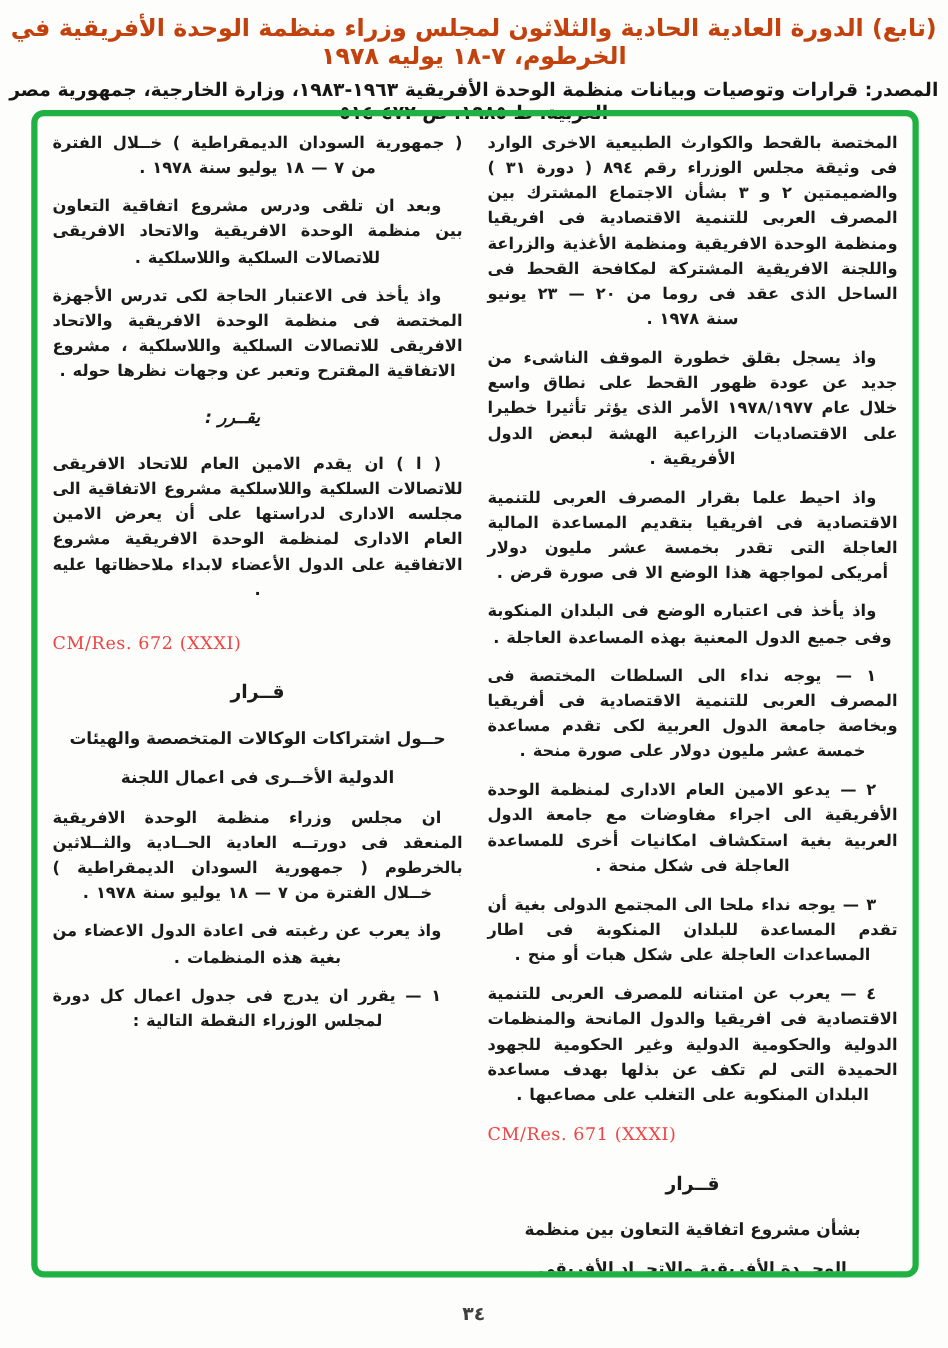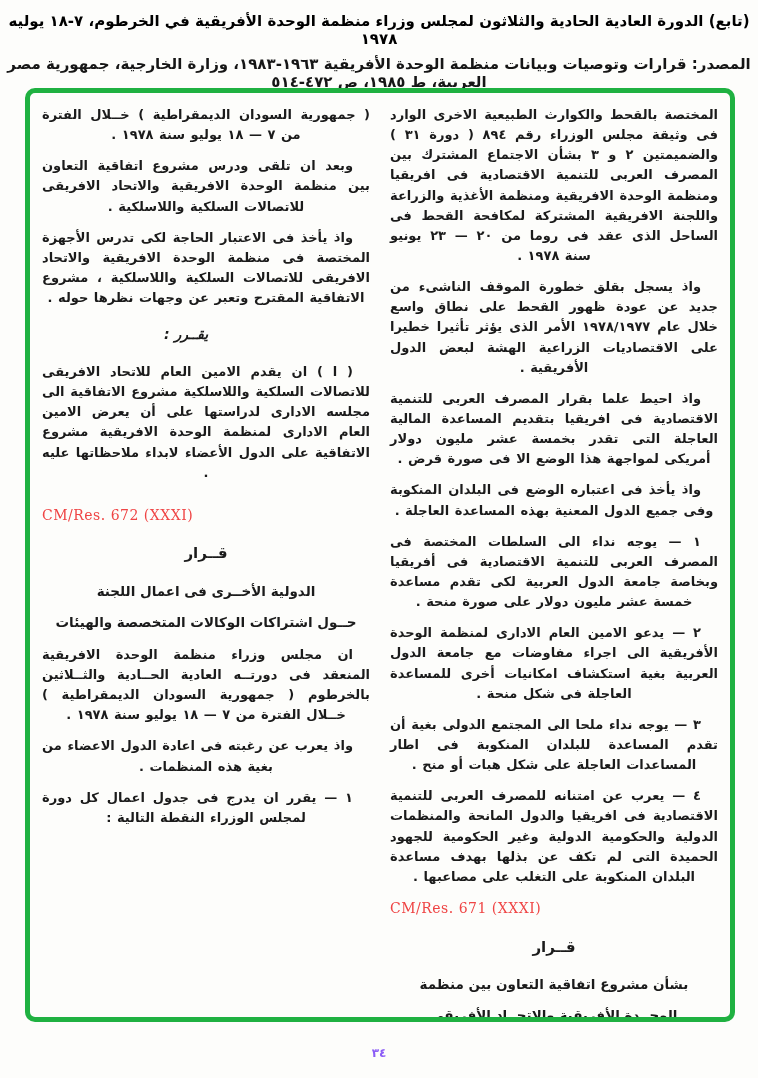--- a/index.html
+++ b/index.html
@@ -5,21 +5,21 @@
   * { margin:0; padding:0; box-sizing:border-box; }
   html,body { width:758px; height:1078px; }
   body {
     background:#fdfdfb;
     font-family:"DejaVu Sans", sans-serif;
     color:#1b1b1b;
     position:relative;
     overflow:hidden;
   }
   .header { position:absolute; top:12px; left:0; width:758px; text-align:center; direction:rtl; }
-  .hdr-session { font-size:15px; font-weight:bold; letter-spacing:0; color:#000000; }
+  .hdr-session { font-size:19px; font-weight:bold; letter-spacing:0; color:#c2410c; }
   .hdr-source { font-size:15px; font-weight:bold; margin-top:7px; color:#161616; }
   .frame {
     position:absolute; left:25px; top:88px; width:710px; height:934px;
     border:5px solid #1fb141; border-radius:10px;
     background:transparent; overflow:hidden;
   }
   .cols { display:flex; direction:rtl; gap:20px; padding:12px 12px 8px 12px; height:100%; }
   .col { flex:1; direction:rtl; font-size:13px; font-weight:bold; line-height:1.55; }
   .p { margin:0 0 11px 0; text-align:justify; text-align-last:center; word-spacing:1px; }
   .ind { text-indent:17px; }
@@ -27,21 +27,21 @@
     direction:ltr; text-align:left; unicode-bidi:embed;
     font-family:"DejaVu Serif", serif; font-weight:500;
     font-size:14px; letter-spacing:.5px; margin:8px 0 16px 0; color:#ef4444;
   }
   .ref.gap-top { margin-top:22px; }
   .decree { text-align:center; font-size:15px; font-weight:bold; letter-spacing:2px; margin:4px 0 16px 0; }
   .title { text-align:center; font-size:13.5px; font-weight:bold; margin:0 0 12px 0; line-height:1.45; }
   .decides { text-align:center; font-size:14px; font-weight:bold; margin:16px 40px 16px 0;font-style:italic; }
   .pagenum {
     position:absolute; left:0; bottom:18px; width:758px;
-    text-align:center; font-size:12px; font-weight:bold; color:#8b5cf6;
+    text-align:center; font-size:15px; font-weight:bold; color:#404040;
   }
 </style>
 </head>
 <body>
 
 <div class="header">
   <div class="hdr-session">(تابع) الدورة العادية الحادية والثلاثون لمجلس وزراء منظمة الوحدة الأفريقية في الخرطوم، ٧-١٨ يوليه ١٩٧٨</div>
   <div class="hdr-source">المصدر: قرارات وتوصيات وبيانات منظمة الوحدة الأفريقية ١٩٦٣-١٩٨٣، وزارة الخارجية، جمهورية مصر العربية، ط ١٩٨٥، ص ٤٧٢-٥١٤</div>
 </div>
 
@@ -65,22 +65,22 @@
     </section>
 
     <section class="col">
       <p class="p">( جمهورية السودان الديمقراطية ) خــلال الفترة من ٧ — ١٨ يوليو سنة ١٩٧٨ .</p>
       <p class="p ind">وبعد ان تلقى ودرس مشروع اتفاقية التعاون بين منظمة الوحدة الافريقية والاتحاد الافريقى للاتصالات السلكية واللاسلكية .</p>
       <p class="p ind">واذ يأخذ فى الاعتبار الحاجة لكى تدرس الأجهزة المختصة فى منظمة الوحدة الافريقية والاتحاد الافريقى للاتصالات السلكية واللاسلكية ، مشروع الاتفاقية المقترح وتعبر عن وجهات نظرها حوله .</p>
       <div class="decides">يقــرر :</div>
       <p class="p ind">( ا ) ان يقدم الامين العام للاتحاد الافريقى للاتصالات السلكية واللاسلكية مشروع الاتفاقية الى مجلسه الادارى لدراستها على أن يعرض الامين العام الادارى لمنظمة الوحدة الافريقية مشروع الاتفاقية على الدول الأعضاء لابداء ملاحظاتها عليه .</p>
       <div class="ref gap-top">CM/Res. 672 (XXXI)</div>
       <div class="decree">قــرار</div>
+      <div class="title">حــول اشتراكات الوكالات المتخصصة والهيئات</div>
       <div class="title">الدولية الأخــرى فى اعمال اللجنة</div>
-      <div class="title">حــول اشتراكات الوكالات المتخصصة والهيئات</div>
       <p class="p ind">ان مجلس وزراء منظمة الوحدة الافريقية المنعقد فى دورتــه العادية الحــادية والثــلاثين بالخرطوم ( جمهورية السودان الديمقراطية ) خــلال الفترة من ٧ — ١٨ يوليو سنة ١٩٧٨ .</p>
       <p class="p ind">واذ يعرب عن رغبته فى اعادة الدول الاعضاء من بغية هذه المنظمات .</p>
       <p class="p ind">١ — يقرر ان يدرج فى جدول اعمال كل دورة لمجلس الوزراء النقطة التالية :</p>
 
     </section>
 
   </div>
 </div>
 
 <div class="pagenum">٣٤</div>

